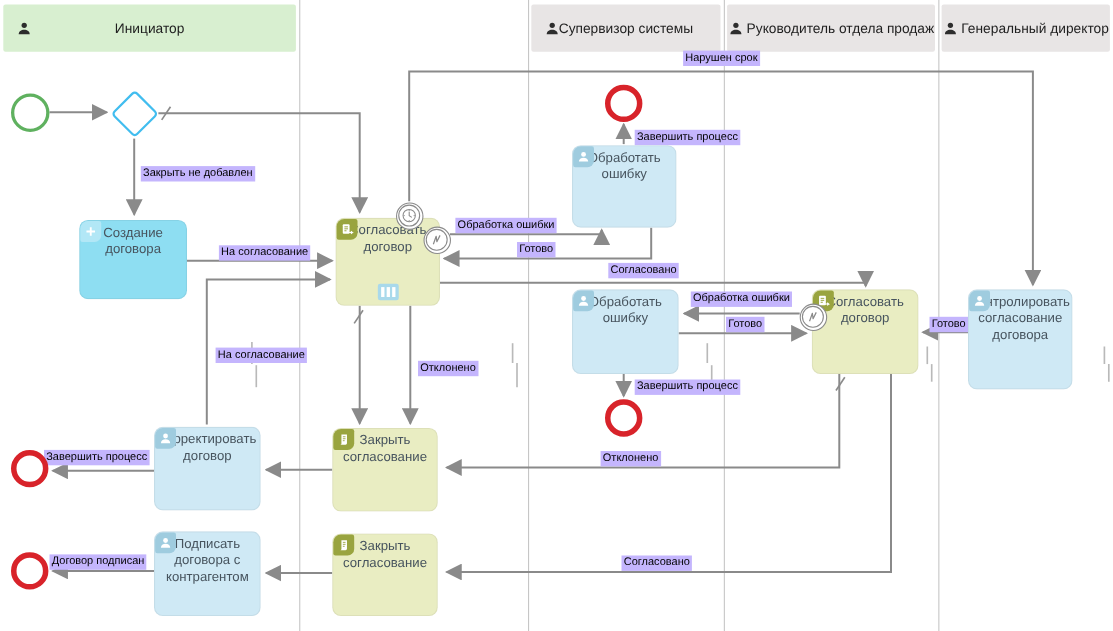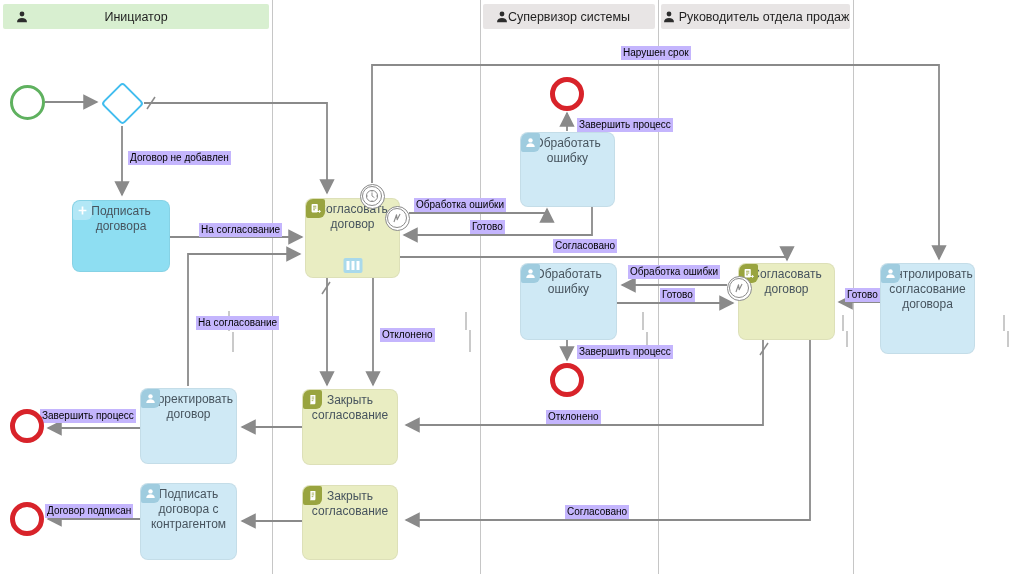--- a/index.html
+++ b/index.html
@@ -2,21 +2,21 @@
 <html style="--task_cyan: #8edef2; --task_blue: #cfe9f5; --task_yellow: #e9edc2; --badge_olive: #99a43f; --badge_blue: #9fccdf; --badge_cyan: #b2e7f6; --start_green: #5fb15f; --end_red: #d8232a; --gateway_blue: #41bdef; --edge_gray: #8a8a8a; --lane_green: #d8efd0; --lane_gray: #e8e5e5;"><head>
 <meta charset="utf-8">
 <style>
   html,body{margin:0;padding:0;background:#fff;}
   body{width:1012px;height:574px;overflow:hidden;
        font-family:"Liberation Sans", sans-serif;}
   #canvas{position:relative;width:1012px;height:574px;background:#fff;}
 
   .lane-line{position:absolute;top:0;bottom:0;width:1px;background:#c6c6c6;}
 
-  .lane-header{position:absolute;top:4px;height:25px;display:flex;align-items:center;
+  .lane-header{position:absolute;top:4px;height:43px;display:flex;align-items:center;
     justify-content:center;font-size:12.5px;color:#1f1f1f;border-radius:2px;box-sizing:border-box;}
   .lane-header.green{background:var(--lane_green,#d8efd0);}
   .lane-header.gray{background:var(--lane_gray,#e8e5e5);}
   .lane-header .hicon{position:absolute;left:12px;display:flex;align-items:center;}
   .lane-header.inline .hicon{position:static;margin-right:3px;}
   .hicon svg{width:14px;height:14px;fill:#2d2d2d;}
   .hicon.people svg{width:19px;height:14px;}
 
   #edges{position:absolute;left:0;top:0;}
   #edges polyline{fill:none;stroke:var(--edge_gray,#8a8a8a);stroke-width:1.8;}
@@ -84,20 +84,29 @@
     <span>Руководитель отдела продаж</span>
   </div>
   <div class="lane-header gray" style="left:483px;width:172px">
     <span class="hicon">
       <svg viewBox="0 0 14 14">
           <circle cx="7" cy="4" r="2.4"></circle>
           <path d="M2 12.2c0-2.7 2.2-4.1 5-4.1s5 1.4 5 4.1z"></path>
         </svg>
     </span>
     <span>Супервизор системы</span>
+  </div>
+  <div class="lane-header gray inline" style="left:856px;width:153px">
+    <span class="hicon">
+      <svg viewBox="0 0 14 14">
+          <circle cx="7" cy="4" r="2.4"></circle>
+          <path d="M2 12.2c0-2.7 2.2-4.1 5-4.1s5 1.4 5 4.1z"></path>
+        </svg>
+    </span>
+    <span>Генеральный директор</span>
   </div>
 
   <svg id="edges" width="1012" height="574">
     <defs>
       <marker id="arr" viewBox="0 0 10 10" refX="9" refY="5" markerWidth="8.5" markerHeight="8.5" orient="auto-start-reverse">
         <path d="M0,0 L10,5 L0,10 z" fill="#8a8a8a"></path>
       </marker>
     </defs>
   <polyline points="45,102 97,102" marker-end="url(#arr)"></polyline>
       <polyline points="122,126 122,195" marker-end="url(#arr)"></polyline>
@@ -130,21 +139,21 @@
       <line x1="470" y1="330" x2="470" y2="352" class="mark"></line>
       <line x1="643" y1="312" x2="643" y2="330" class="mark"></line>
       <line x1="647" y1="332" x2="647" y2="358" class="mark"></line>
       <line x1="843" y1="315" x2="843" y2="331" class="mark"></line>
       <line x1="847" y1="331" x2="847" y2="347" class="mark"></line>
       <line x1="1004" y1="315" x2="1004" y2="331" class="mark"></line>
       <line x1="1008" y1="331" x2="1008" y2="347" class="mark"></line>
     </svg>
 
   <div id="labels">
-      <div class="edge-label" style="left: 128px; top: 151px;">Договор не добавлен</div>
+      <div class="edge-label" style="left: 128px; top: 151px;">Закрыть не добавлен</div>
       <div class="edge-label" style="left: 199px; top: 223px;">На согласование</div>
       <div class="edge-label" style="left: 196px; top: 316px;">На согласование</div>
       <div class="edge-label" style="left: 621px; top: 46px;">Нарушен срок</div>
       <div class="edge-label" style="left: 414px; top: 198px;">Обработка ошибки</div>
       <div class="edge-label" style="left: 470px; top: 220px;">Готово</div>
       <div class="edge-label" style="left: 577px; top: 118px;">Завершить процесс</div>
       <div class="edge-label" style="left: 553px; top: 239px;">Согласовано</div>
       <div class="edge-label" style="left: 380px; top: 328px;">Отклонено</div>
       <div class="edge-label" style="left: 628px; top: 265px;">Обработка ошибки</div>
       <div class="edge-label" style="left: 660px; top: 288px;">Готово</div>
@@ -157,21 +166,21 @@
     </div>
   <div id="nodes">
       <div class="event-start" style="left: 9.5px; top: 84.5px;"></div>
       <div class="gateway" style="left: 106.5px; top: 87.5px;"></div>
       <div class="task cyan" style="left: 72px; top: 200px; width: 98px; height: 72px;">
         <span class="badge plus">
           <svg viewBox="0 0 16 16">
             <path d="M8 3.2v9.6M3.2 8h9.6" stroke="#fff" stroke-width="2.1" fill="none"></path>
           </svg>
         </span>
-        <span>Подписать договора</span>
+        <span>Создание договора</span>
       </div>
       <div class="task yellow" style="left: 305px; top: 198px; width: 95px; height: 80px;">
         <span class="badge doc">
           <svg viewBox="0 0 16 16">
             <rect x="3.2" y="2.4" width="7.6" height="10.4" rx="1" fill="#fff"></rect>
             <path d="M5 5.2h4M5 7.4h4M5 9.6h2.4" stroke="#99a43f" stroke-width="1.1" fill="none"></path>
             <path d="M9.6 11.6h4.4l-1.7-1.5m1.7 1.5-1.7 1.5" stroke="#fff" stroke-width="1.2" fill="none"></path>
           </svg>
         </span>
         <span>Согласовать договор</span>

